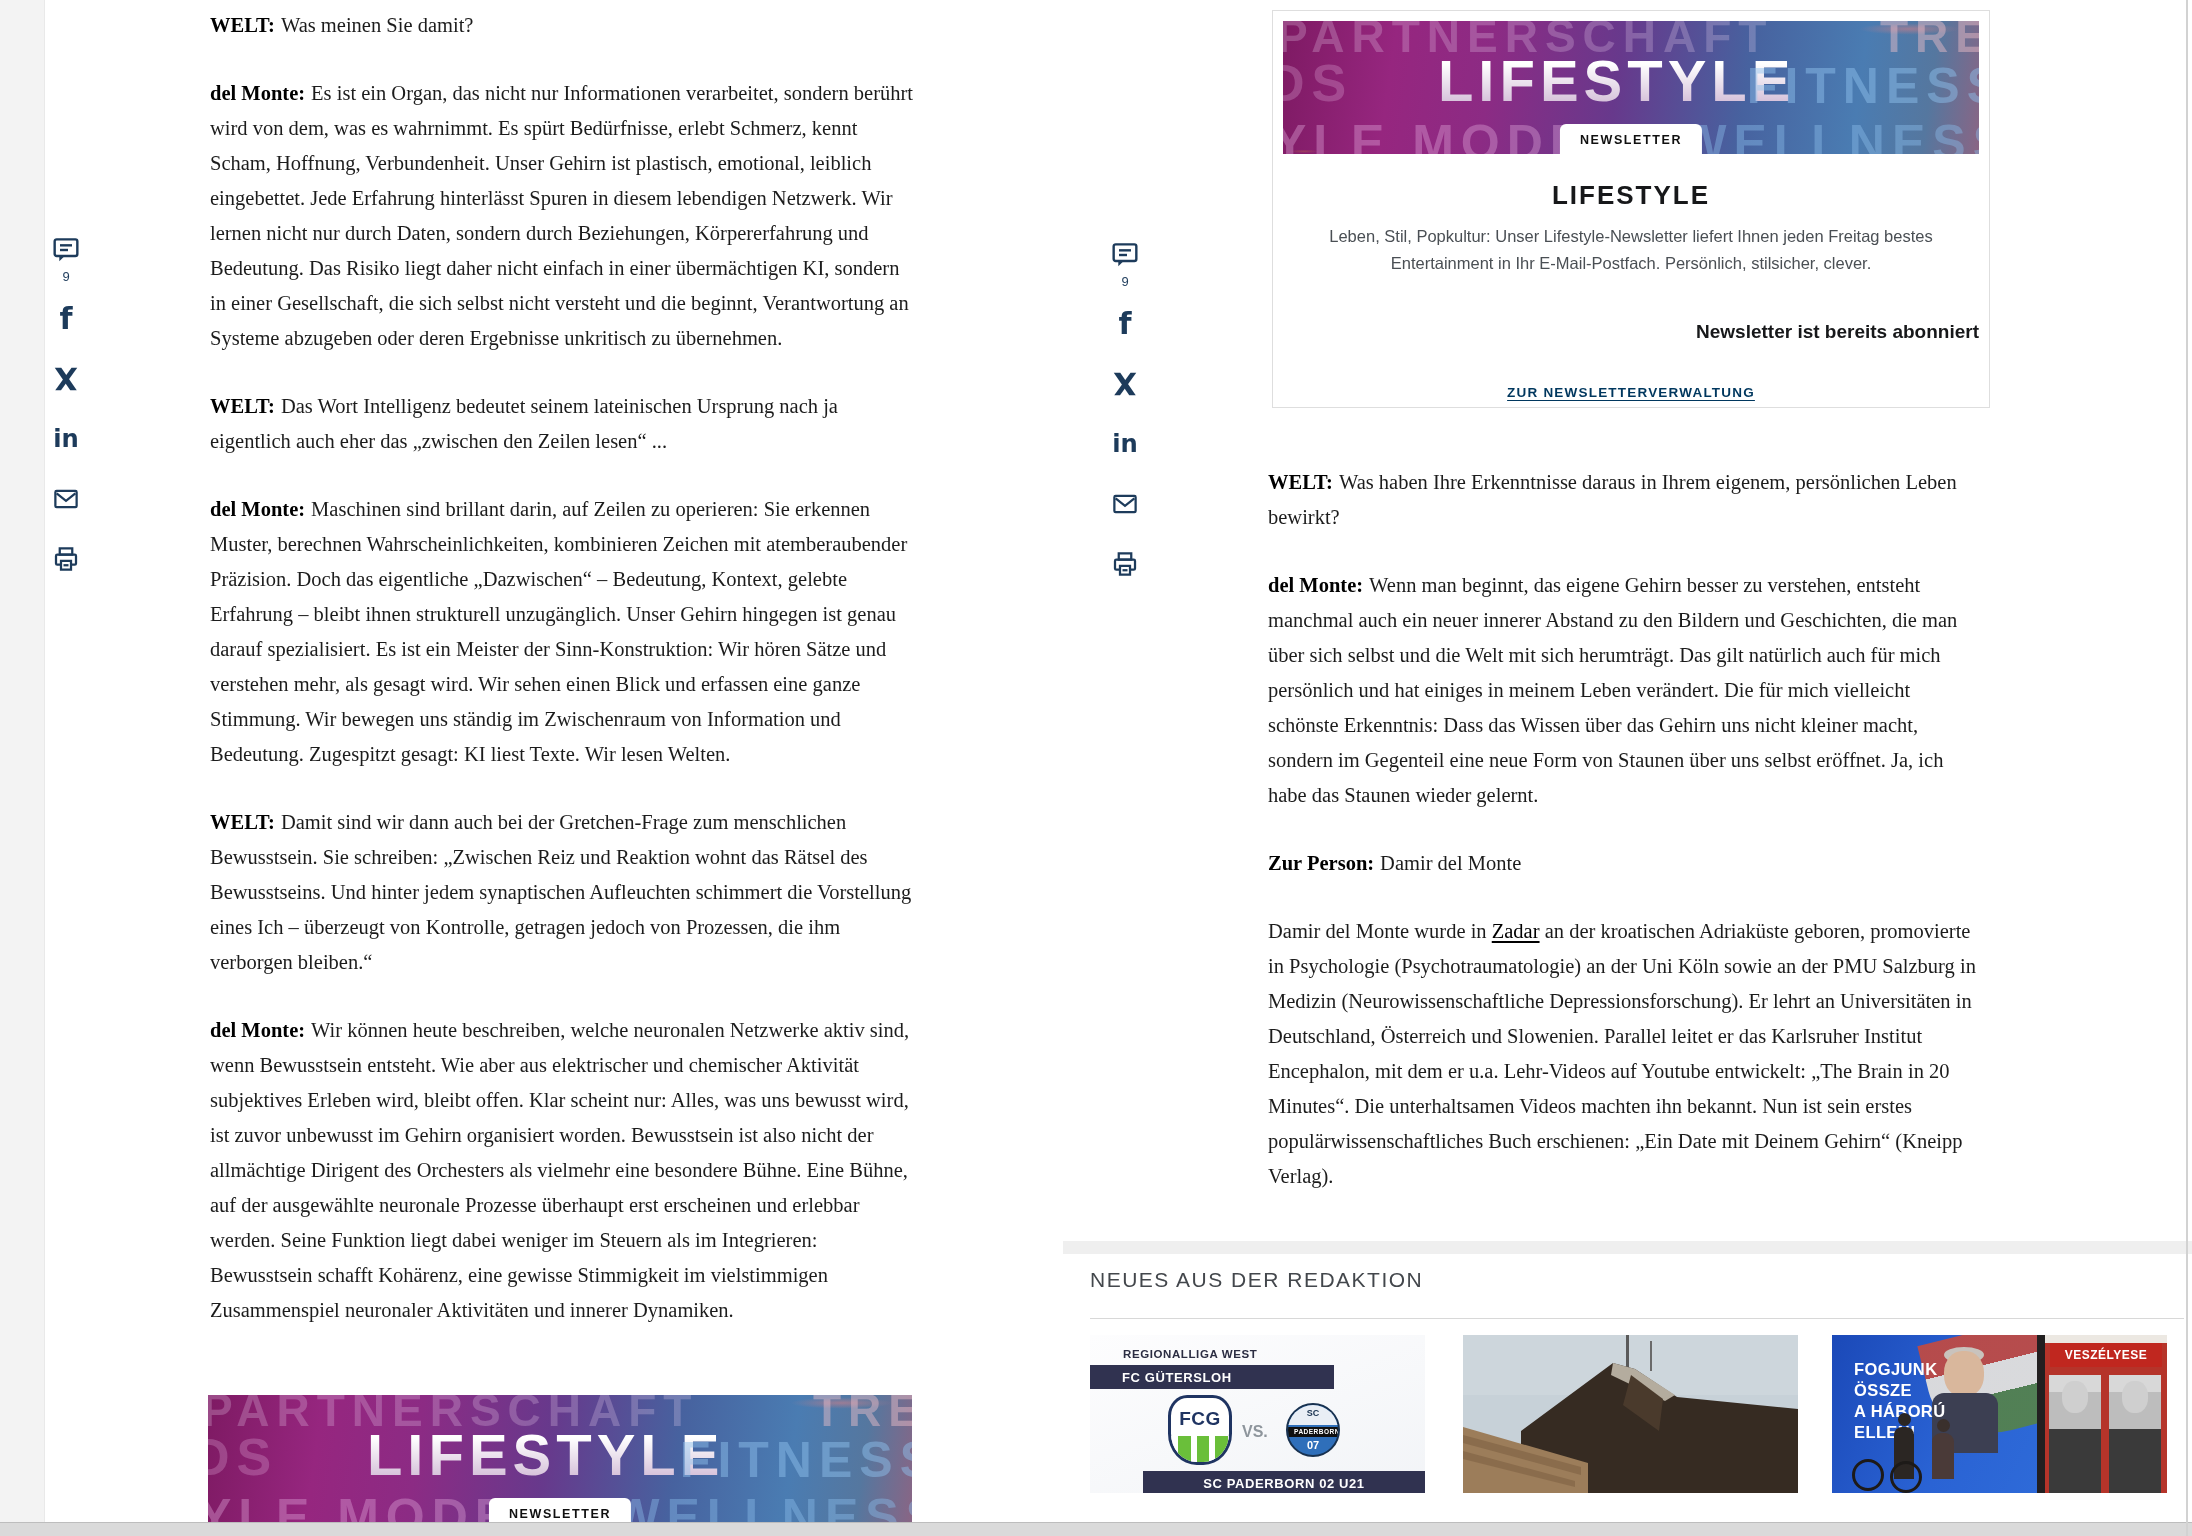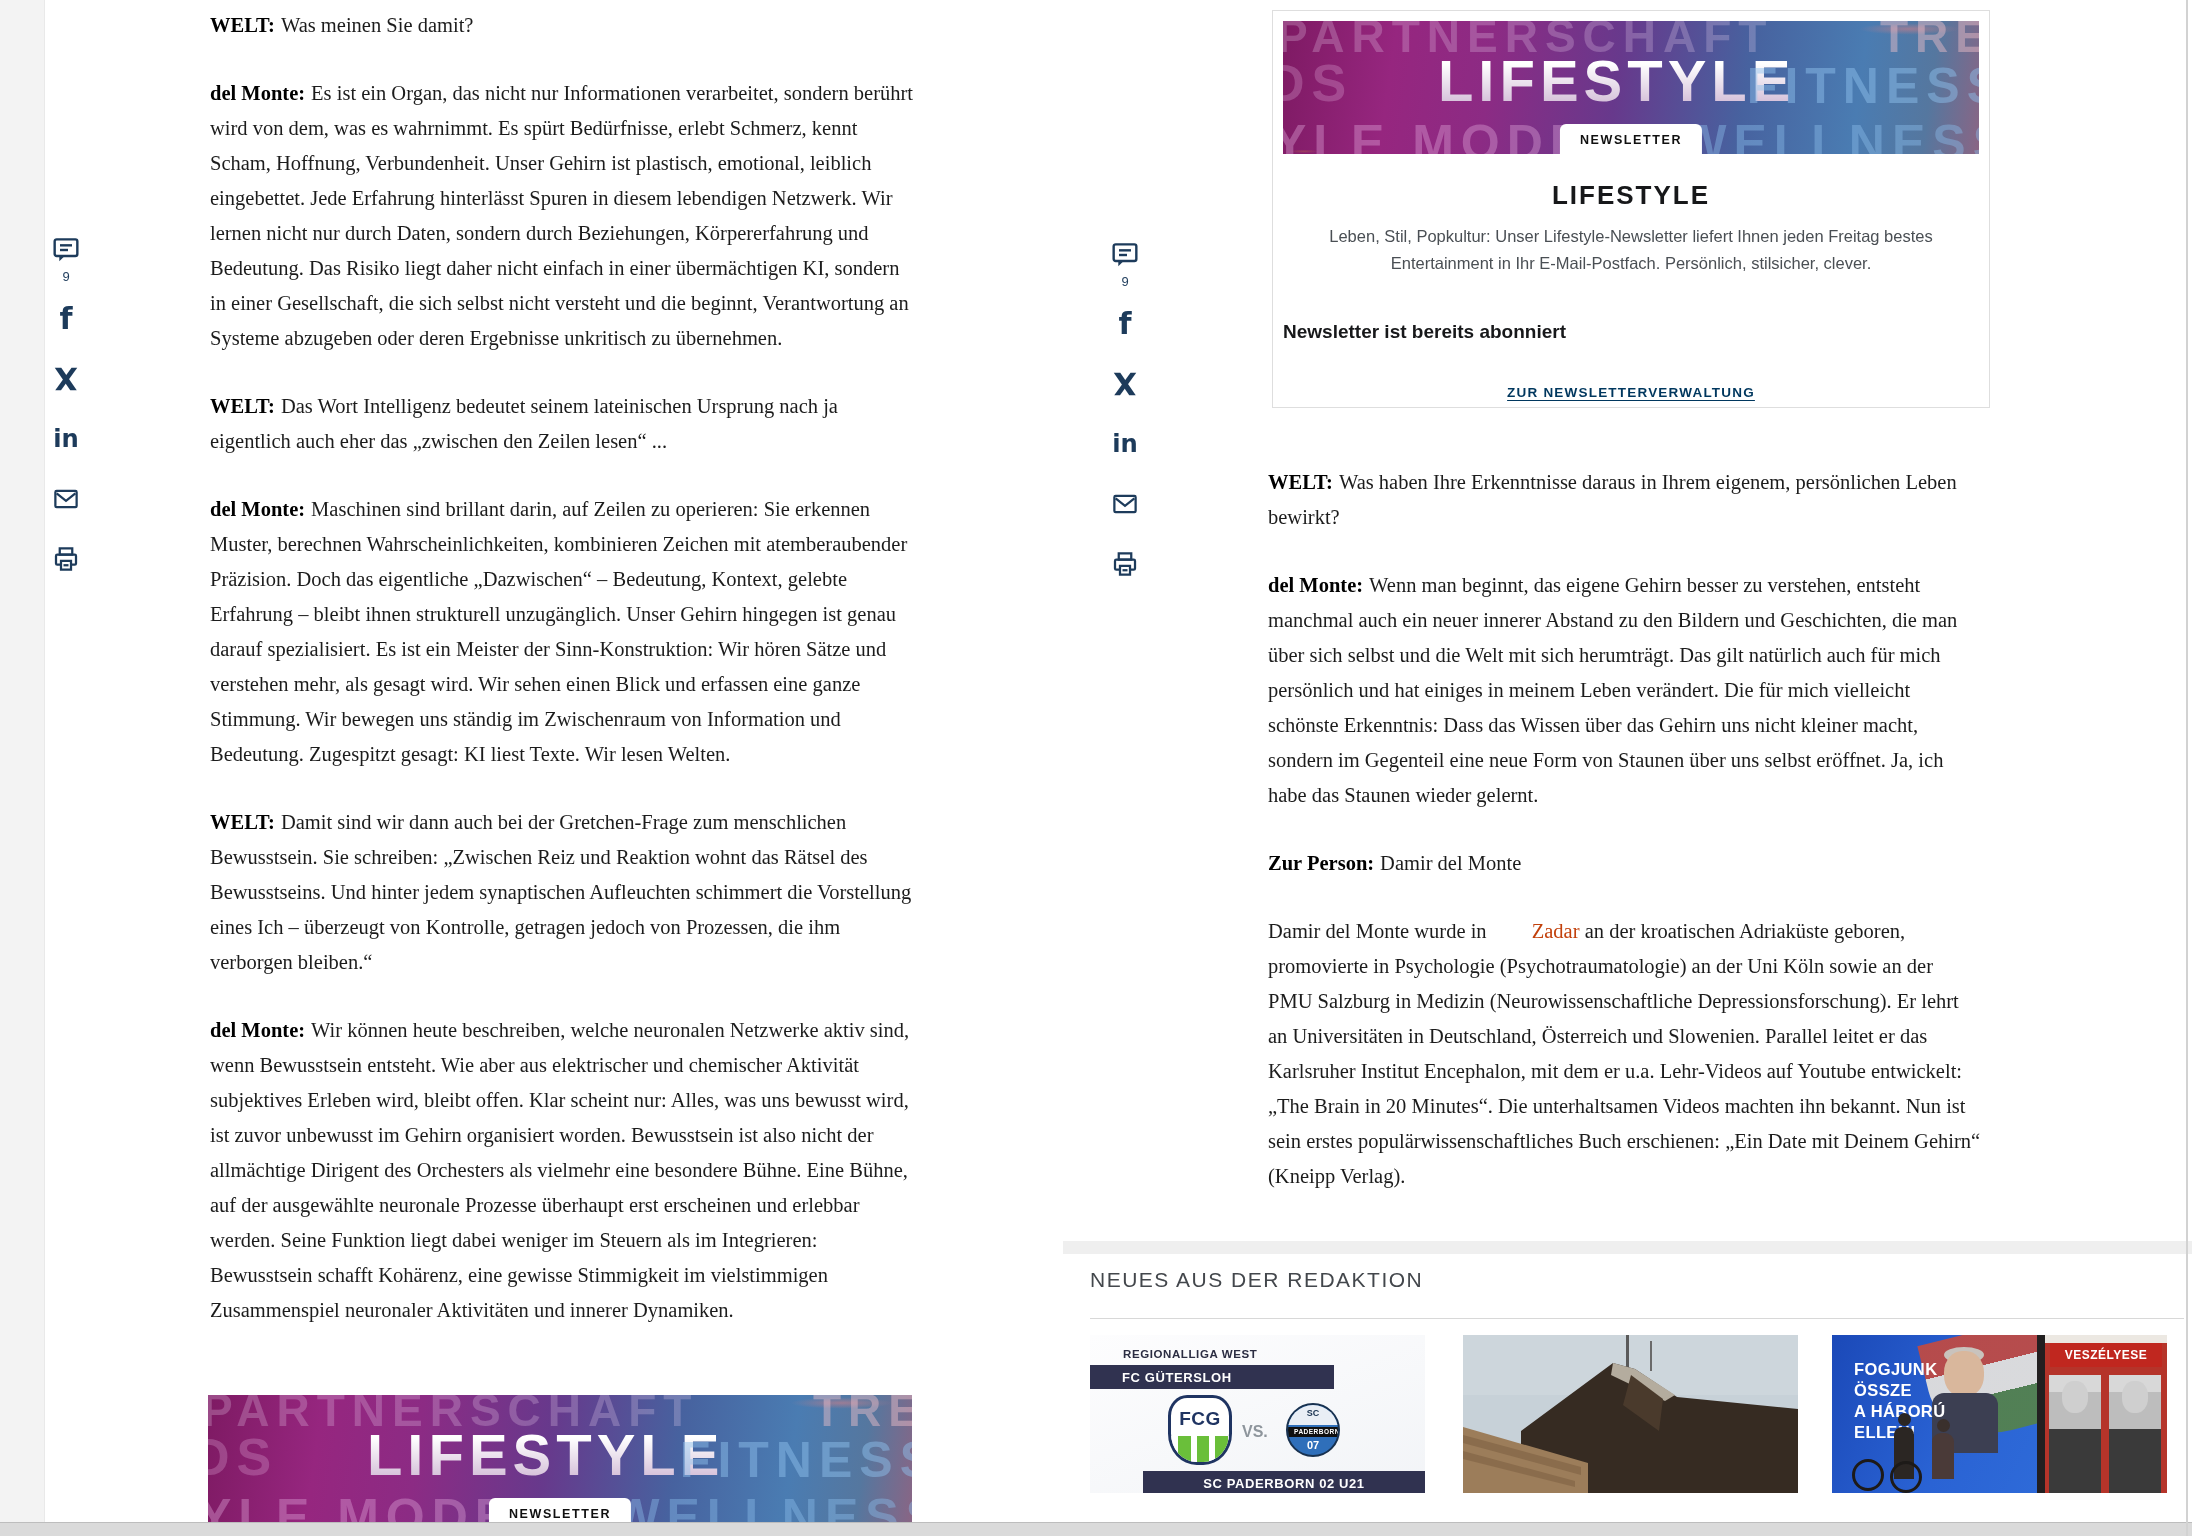--- a/index.html
+++ b/index.html
@@ -20,21 +20,21 @@
   .comment-wrap .rail-btn{margin-bottom:2px;}
   .comment-count{font-size:13px;color:#1d3b5b;font-family:"Liberation Sans",sans-serif;}
   .glyph{fill:#1d3b5b;font-family:"DejaVu Sans","Liberation Sans",sans-serif;font-weight:bold;}
 
   
   .article{position:absolute;font-family:"Liberation Serif","DejaVu Serif",serif;font-size:20.5px;line-height:35px;color:#1c1c1c;}
   .article-left{left:210px;top:8px;width:706px;}
   .article-right{left:1268px;top:465px;width:714px;}
   .article p{margin:0 0 33px 0;}
   .article b{color:#000;margin-right:6px;}
-  .inline-link{color:#c2410c;text-underline-offset:3px;cursor:pointer;margin-left:40px;}
+  .inline-link{color:#000000;text-decoration:underline;text-underline-offset:3px;cursor:pointer;}
 
   
   .nl-card{position:absolute;background:#fff;border:1px solid #dedede;box-sizing:border-box;}
   .nl-card-right{left:1272px;top:10px;width:718px;height:398px;padding:10px 10px 0;}
   .nl-banner{position:relative;height:133px;overflow:hidden;
     background:
       radial-gradient(closest-side at 90% 6%, rgba(216,128,136,.55), transparent 72%),
       radial-gradient(closest-side at 3% 98%, rgba(196,118,70,.38), transparent 70%),
       linear-gradient(98deg,#7e1a63 0%,#96267f 16%,#8c2b84 30%,#67398c 48%,#47629f 66%,#4a7cb2 82%,#55779f 92%,#8a6584 100%);}
   .bw{position:absolute;font-weight:800;font-size:46px;letter-spacing:7px;white-space:nowrap;
@@ -45,21 +45,21 @@
   .bw-r2b{right:-28px;top:36px;font-size:50px;color:rgba(142,192,236,.48);}
   .bw-r3a{left:-10px;bottom:-18px;font-size:50px;color:rgba(226,172,220,.38);}
   .bw-r3b{right:-34px;bottom:-18px;font-size:50px;color:rgba(137,187,232,.44);}
   .bw-main{position:absolute;left:50%;top:26px;transform:translateX(-54%);font-weight:800;font-size:58px;letter-spacing:5px;
       font-family:"Liberation Sans","DejaVu Sans",sans-serif;color:#fff;
       background:linear-gradient(180deg,#ffffff 25%,#cdb4d2 95%);-webkit-background-clip:text;background-clip:text;-webkit-text-fill-color:transparent;}
   .nl-tab{position:absolute;bottom:0;left:50%;transform:translateX(-50%);background:#fff;color:#101010;
       padding:9px 20px 7px;font-size:12.5px;font-weight:bold;letter-spacing:1.6px;border-radius:6px 6px 0 0;}
   .nl-title{margin-top:26px;text-align:center;font-size:26px;font-weight:bold;letter-spacing:2px;color:#17181a;}
   .nl-desc{margin:12px auto 0;width:648px;text-align:center;font-size:16.5px;line-height:27px;color:#4a4f54;}
-  .nl-status{margin-top:44px;text-align:left;font-size:19px;font-weight:bold;color:#17181a;}
+  .nl-status{margin-top:44px;text-align:right;font-size:19px;font-weight:bold;color:#17181a;}
   .nl-link{display:block;margin-top:42px;text-align:center;font-size:13.5px;font-weight:bold;letter-spacing:1.2px;
       color:#00375e;text-decoration:underline;text-underline-offset:3px;cursor:pointer;}
 
   
   .nl-banner-leftpage{position:absolute;left:208px;top:1395px;width:704px;height:133px;}
   .nl-banner-leftpage .nl-banner{height:133px;}
 
   
   .band{position:absolute;left:1063px;top:1241px;width:1129px;height:13px;background:#efefef;}
   .red-heading{position:absolute;left:1090px;top:1268px;font-size:21px;letter-spacing:1.5px;color:#43474c;}

